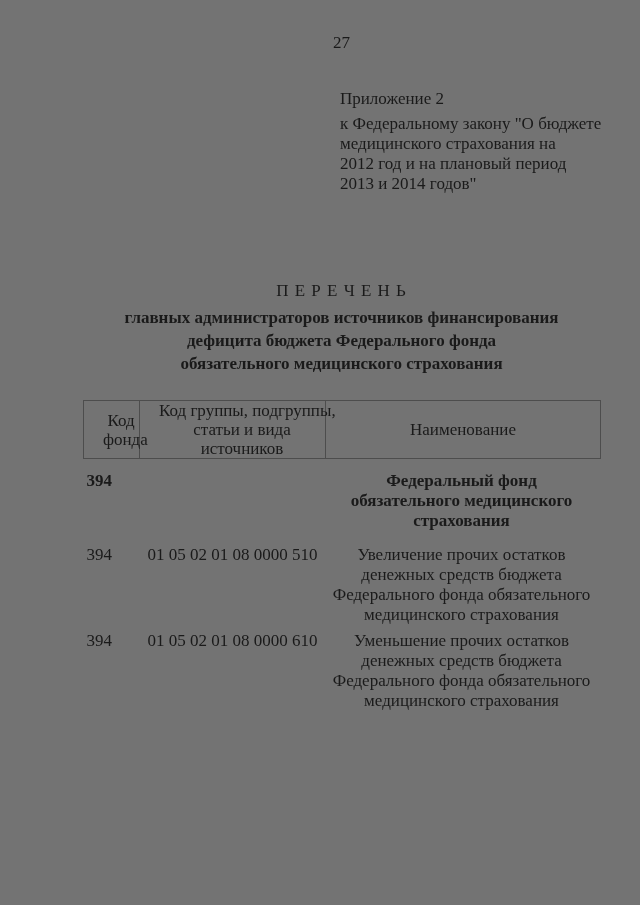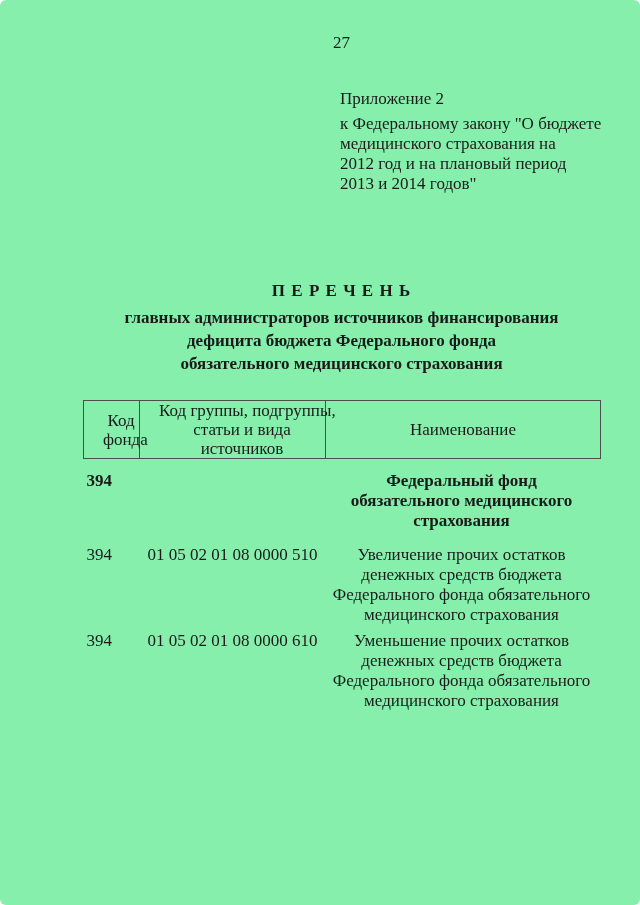--- a/index.html
+++ b/index.html
@@ -9,22 +9,21 @@
     height: 905px;
     font-family: "Liberation Serif", serif;
     color: #1a1a1a;
     position: relative;
     overflow: hidden;
   }
   .page {
     position: relative;
     width: 640px;
     height: 905px;
-    background: #86efac;
-    border-radius: 6px;
+    background: #737373;
   }
   .page-number {
     position: absolute;
     top: 33px;
     left: 83px;
     width: 517px;
     text-align: center;
     font-size: 17px;
   }
   .annex {
@@ -38,21 +37,21 @@
   }
   .annex-label { margin-bottom: 5px; }
   .annex-ref div { white-space: nowrap; }
   .doc-title {
     position: absolute;
     top: 281px;
     left: 83px;
     width: 517px;
     text-align: center;
     font-size: 17px;
-    font-weight: bold;
+    font-weight: normal;
     letter-spacing: 1px;
   }
   .doc-subtitle {
     position: absolute;
     top: 306px;
     left: 83px;
     width: 517px;
     text-align: center;
     font-size: 17px;
     font-weight: bold;

